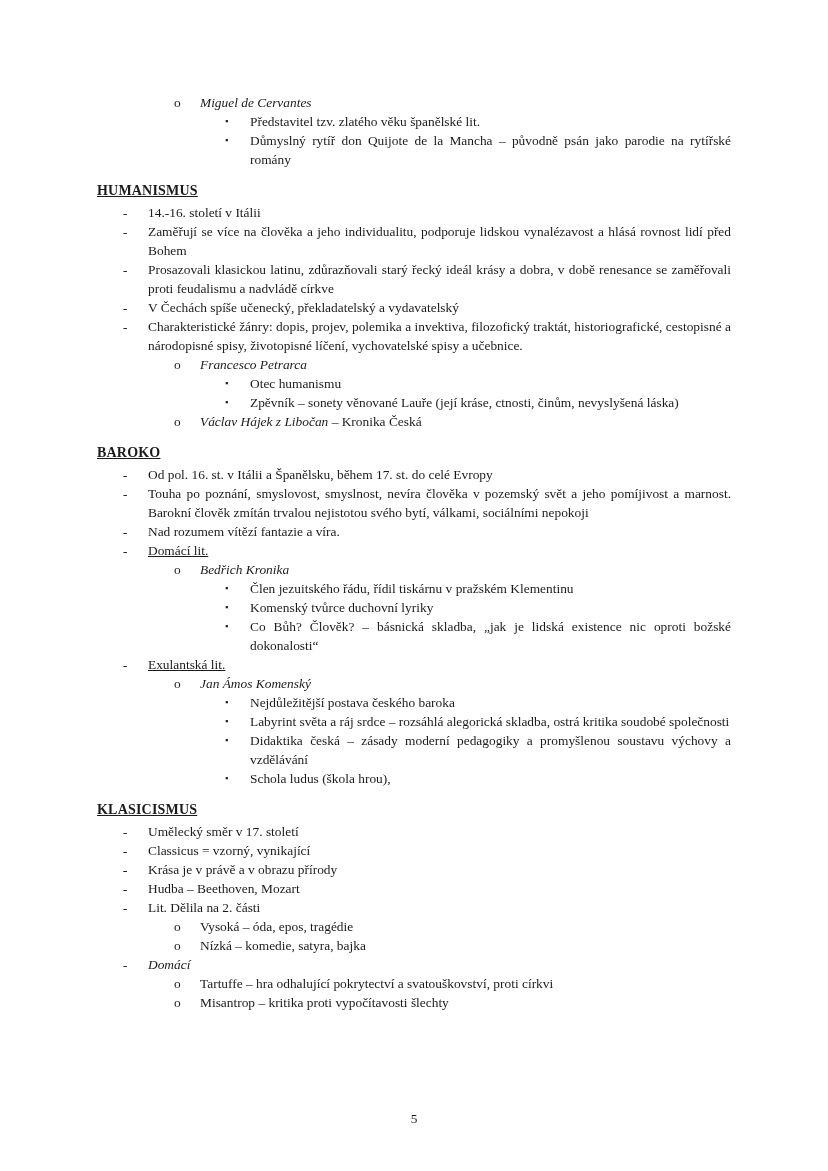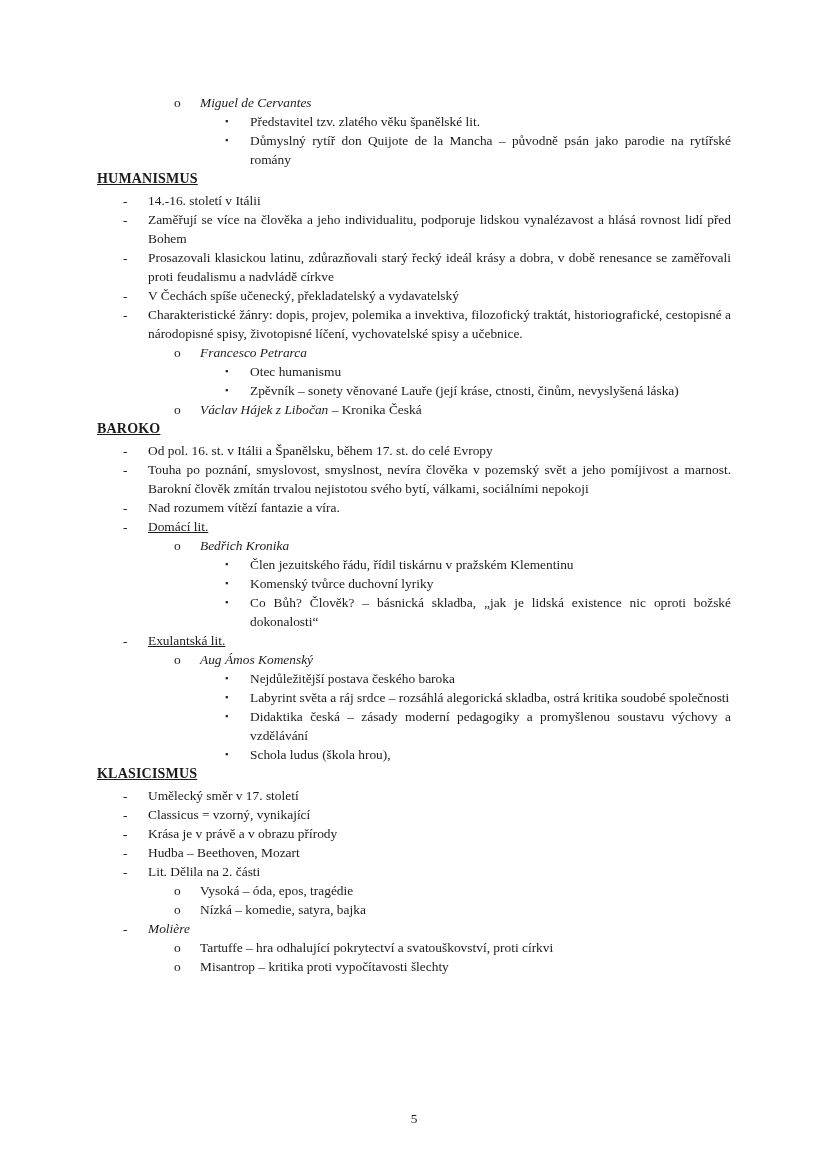--- a/index.html
+++ b/index.html
@@ -21,20 +21,21 @@
     top: 93px;
     left: 97px;
     right: 97px;
     font-size: 13.4px;
     line-height: 19px;
   }
   .heading {
     font-weight: bold;
     text-decoration: underline;
     font-size: 14px;
+    margin-top: 12px;
     margin-bottom: 3px;
     letter-spacing: 0.2px;
   }
   .li {
     position: relative;
     text-align: justify;
   }
   .l1 { padding-left: 51px; }
   .l1 > .bullet { position: absolute; left: 26px; top: 0; }
   .l2 { padding-left: 103px; }
@@ -120,21 +121,21 @@
     <div class="li l3">
       <span class="bullet">▪</span><span>Komenský tvůrce duchovní lyriky</span>
     </div>
     <div class="li l3">
       <span class="bullet">▪</span><span class="i">Co Bůh? Člověk?</span><span> – básnická skladba, „jak je lidská existence nic oproti božské dokonalosti“</span>
     </div>
     <div class="li l1">
       <span class="bullet">-</span><span class="u">Exulantská lit.</span>
     </div>
     <div class="li l2">
-      <span class="bullet">o</span><span class="bi">Aug Ámos Komenský</span>
+      <span class="bullet">o</span><span class="bi">Jan Ámos Komenský</span>
     </div>
     <div class="li l3">
       <span class="bullet">▪</span><span>Nejdůležitější postava českého baroka</span>
     </div>
     <div class="li l3">
       <span class="bullet">▪</span><span class="i">Labyrint světa a ráj srdce</span><span> – rozsáhlá alegorická skladba, ostrá kritika soudobé společnosti</span>
     </div>
     <div class="li l3">
       <span class="bullet">▪</span><span class="i">Didaktika česká</span><span> – zásady moderní pedagogiky a promyšlenou soustavu výchovy a vzdělávání</span>
     </div>
@@ -161,21 +162,21 @@
     <div class="li l1">
       <span class="bullet">-</span><span>Lit. Dělila na 2. části</span>
     </div>
     <div class="li l2">
       <span class="bullet">o</span><span>Vysoká – óda, epos, tragédie</span>
     </div>
     <div class="li l2">
       <span class="bullet">o</span><span>Nízká – komedie, satyra, bajka</span>
     </div>
     <div class="li l1">
-      <span class="bullet">-</span><span class="bi">Molière</span>
+      <span class="bullet">-</span><span class="bi">Domácí</span>
     </div>
     <div class="li l2">
       <span class="bullet">o</span><span class="i">Tartuffe</span><span> – hra odhalující pokrytectví a svatouškovství, proti církvi</span>
     </div>
     <div class="li l2">
       <span class="bullet">o</span><span class="i">Misantrop</span><span> – kritika proti vypočítavosti šlechty</span>
     </div>
 
   </div>
 

